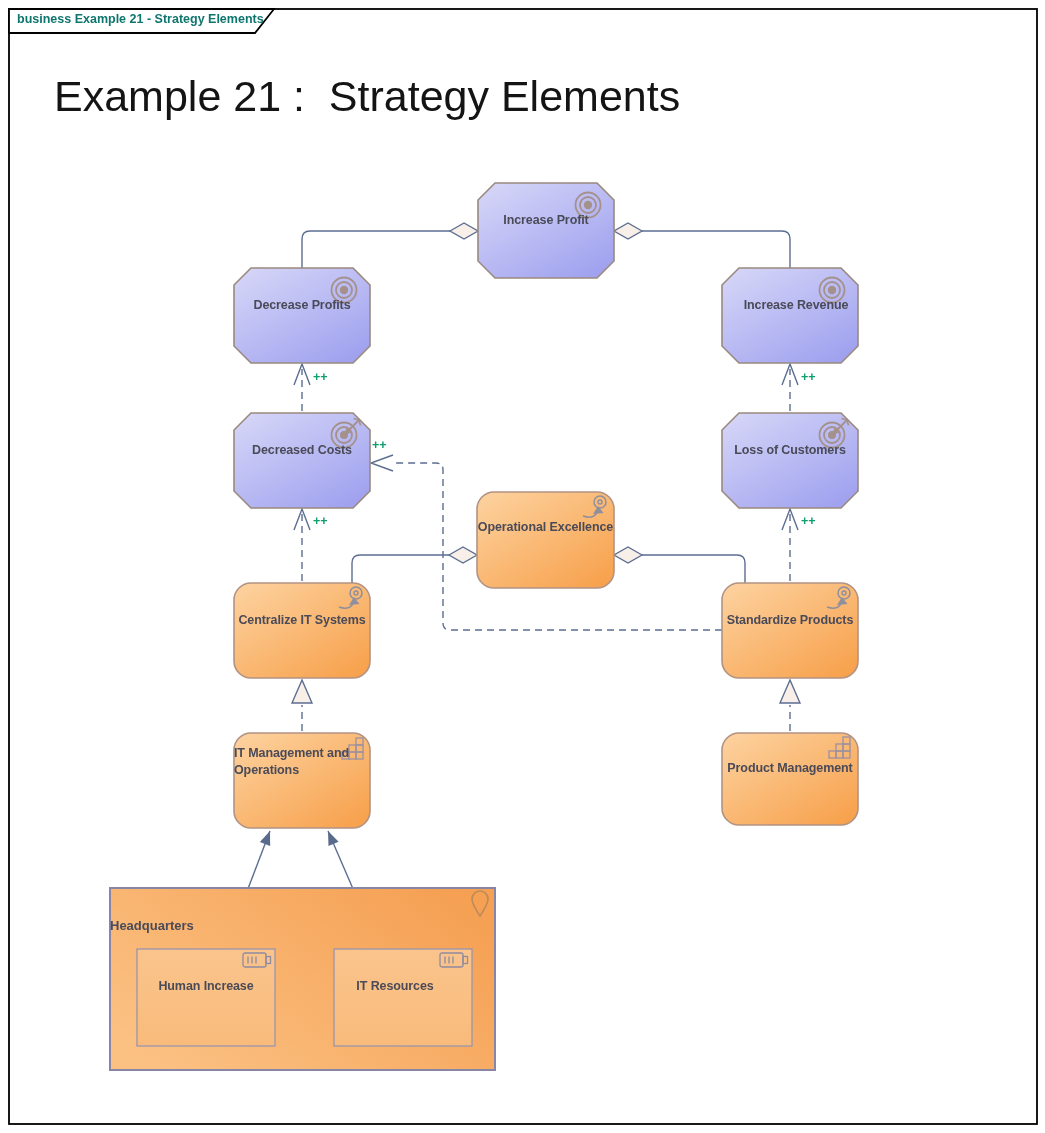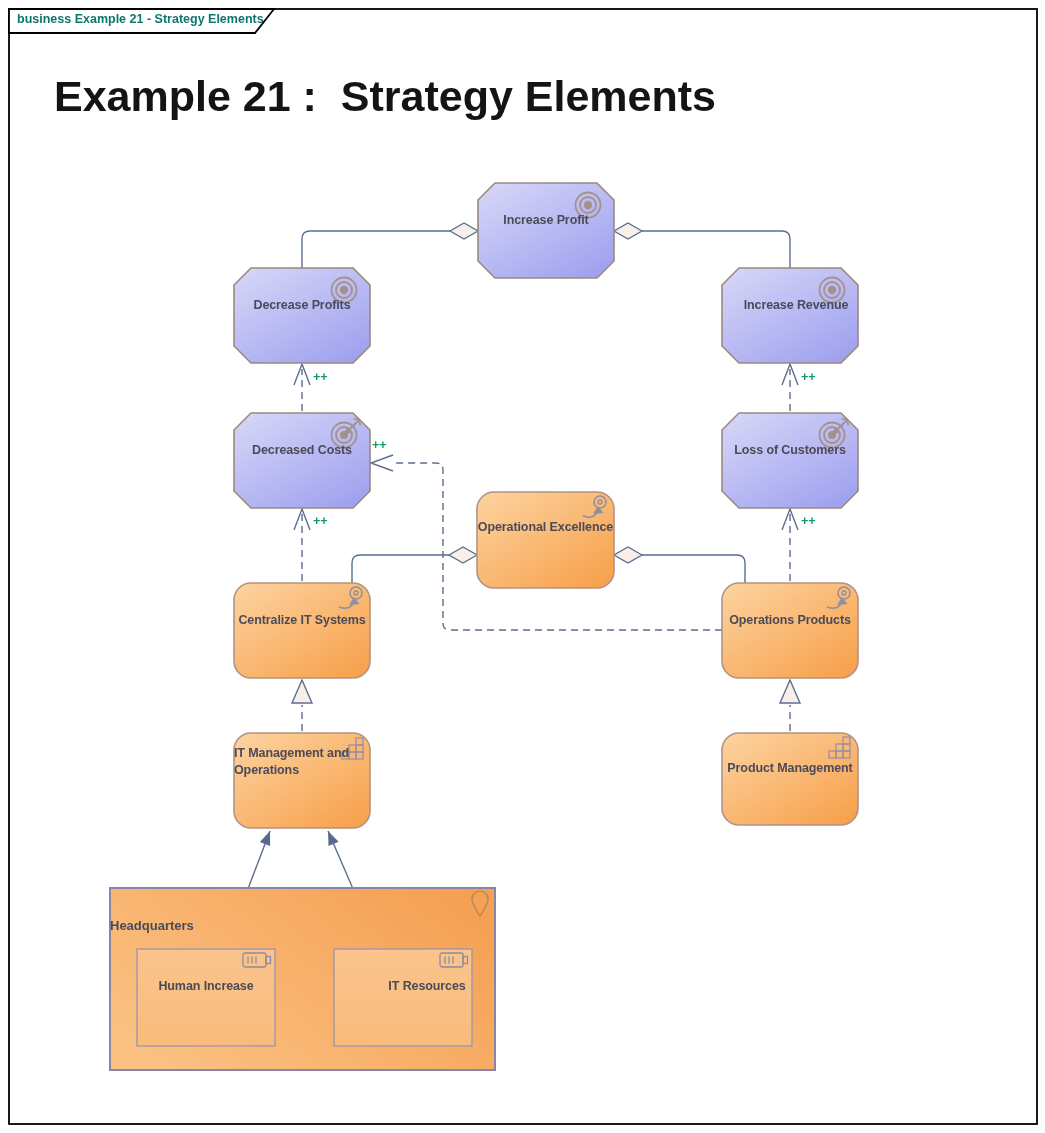--- a/index.html
+++ b/index.html
@@ -15,21 +15,21 @@
   }
   .hq-label {
     position:absolute; text-align:left; font-weight:bold; font-size:13px;
     color:#4A4A58; pointer-events:none;
   }
   .pp-label {
     position:absolute; font-weight:bold; font-size:12.5px; color:#0E9D6B;
     pointer-events:none;
   }
   .diagram-title {
-    position:absolute; left:54px; top:72px; font-size:43px; font-weight:700;
+    position:absolute; left:54px; top:72px; font-size:43px; font-weight:400;
     color:#141414; letter-spacing:0px; white-space:pre;
   }
   .tab-label {
     position:absolute; left:17px; top:12px; font-size:12.5px; font-weight:bold;
     color:#0f766e; white-space:nowrap;
   }
 </style>
 </head>
 <body>
 
@@ -226,27 +226,27 @@
   <div class="tab-label">business Example 21 - Strategy Elements</div>
   <div class="diagram-title">Example 21 :  Strategy Elements</div>
 
   <div class="node-label" style="left:478px; top:197px; width:136px; height:48px;">Increase Profit</div>
   <div class="node-label" style="left:234px; top:282px; width:136px; height:48px;">Decrease Profits</div>
   <div class="node-label" style="left:722px; top:282px; width:148px; height:48px;">Increase Revenue</div>
   <div class="node-label" style="left:234px; top:427px; width:136px; height:48px;">Decreased Costs</div>
   <div class="node-label" style="left:722px; top:427px; width:136px; height:48px;">Loss of Customers</div>
   <div class="node-label" style="left:477px; top:504px; width:137px; height:48px;">Operational Excellence</div>
   <div class="node-label" style="left:234px; top:597px; width:136px; height:48px;">Centralize IT Systems</div>
-  <div class="node-label" style="left:722px; top:597px; width:136px; height:48px;">Operations Products</div>
+  <div class="node-label" style="left:722px; top:597px; width:136px; height:48px;">Standardize Products</div>
   <div class="node-label" style="left:234px; top:738px; width:136px; height:48px;">IT Management and Operations</div>
   <div class="node-label" style="left:722px; top:745px; width:136px; height:48px;">Product Management</div>
 
   <div class="hq-label" style="left:110px; top:918px; width:385px;">Headquarters</div>
   <div class="node-label" style="left:137px; top:963px; width:138px; height:48px;">Human Increase</div>
-  <div class="node-label" style="left:334px; top:963px; width:122px; height:48px;margin-left:32px;">IT Resources</div>
+  <div class="node-label" style="left:334px; top:963px; width:122px; height:48px;">IT Resources</div>
 
   <div class="pp-label" style="left:313px; top:370px;">++</div>
   <div class="pp-label" style="left:801px; top:370px;">++</div>
   <div class="pp-label" style="left:313px; top:514px;">++</div>
   <div class="pp-label" style="left:801px; top:514px;">++</div>
   <div class="pp-label" style="left:372px; top:438px;">++</div>
 
 </div>
 
 </body></html>

